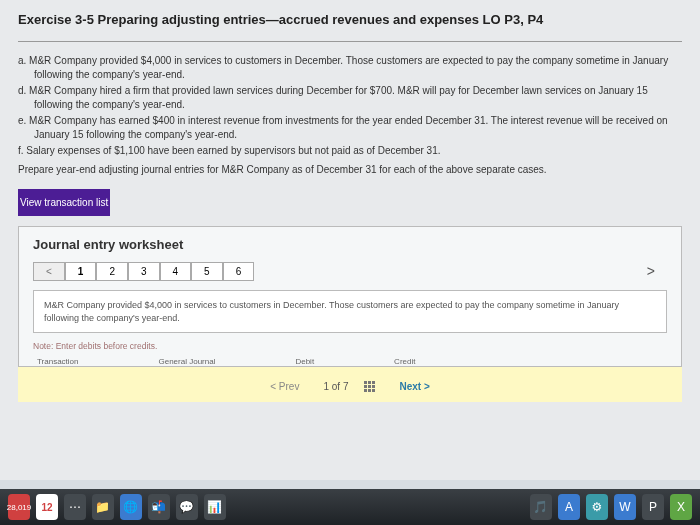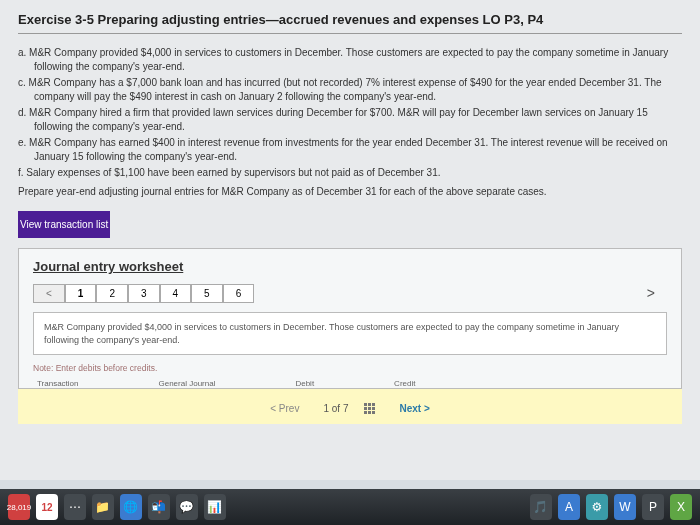--- a/index.html
+++ b/index.html
@@ -15,21 +15,21 @@
       background: #e8eaec;
       padding: 12px 18px;
       min-height: 480px;
     }
     .title {
       font-size: 13px;
       font-weight: bold;
       color: #222;
       margin-bottom: 12px;
       border-bottom: 1px solid #999;
-      padding-bottom: 6px;
+      padding-bottom: 14px;
     }
     .items {
       font-size: 10px;
       color: #333;
       line-height: 1.4;
     }
     .items li {
       list-style: none;
       padding-left: 16px;
       text-indent: -16px;
@@ -53,21 +53,20 @@
     .worksheet {
       background: #f5f7f8;
       border: 1px solid #bbb;
       padding: 10px 14px 0 14px;
     }
     .ws-title {
       font-size: 13px;
       font-weight: bold;
       color: #333;
       margin-bottom: 8px;
-      text-decoration: underline;
     }
     .tabs {
       display: flex;
       align-items: center;
       gap: 0;
       margin-bottom: 8px;
     }
     .tab {
       border: 1px solid #aaa;
       padding: 3px 12px;
@@ -164,21 +163,20 @@
     .tb-dark { background: #444a4f; }
   </style>
 </head>
 <body>
 
 <div class="page">
   <div class="title">Exercise 3-5 Preparing adjusting entries—accrued revenues and expenses LO P3, P4</div>
 
   <ul class="items">
     <li>a. M&amp;R Company provided $4,000 in services to customers in December. Those customers are expected to pay the company sometime in January following the company's year-end.</li>
-    <li>c. M&amp;R Company has a $7,000 bank loan and has incurred (but not recorded) 7% interest expense of $490 for the year ended December 31. The company will pay the $490 interest in cash on January 2 following the company's year-end.</li>
     <li>d. M&amp;R Company hired a firm that provided lawn services during December for $700. M&amp;R will pay for December lawn services on January 15 following the company's year-end.</li>
     <li>e. M&amp;R Company has earned $400 in interest revenue from investments for the year ended December 31. The interest revenue will be received on January 15 following the company's year-end.</li>
     <li>f. Salary expenses of $1,100 have been earned by supervisors but not paid as of December 31.</li>
   </ul>
 
   <div class="instruction">Prepare year-end adjusting journal entries for M&amp;R Company as of December 31 for each of the above separate cases.</div>
 
   <button class="view-btn">View transaction list</button>
 
   <div class="worksheet">

